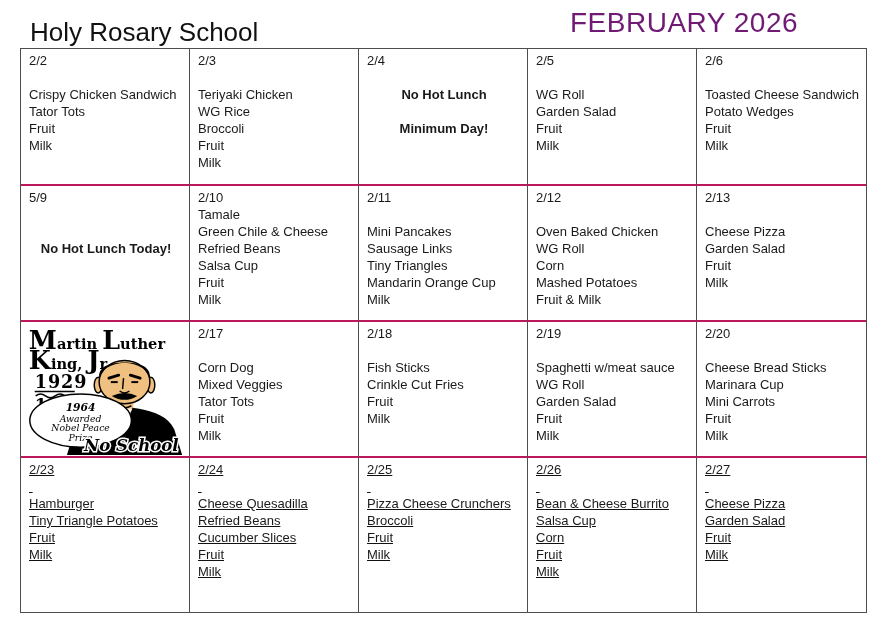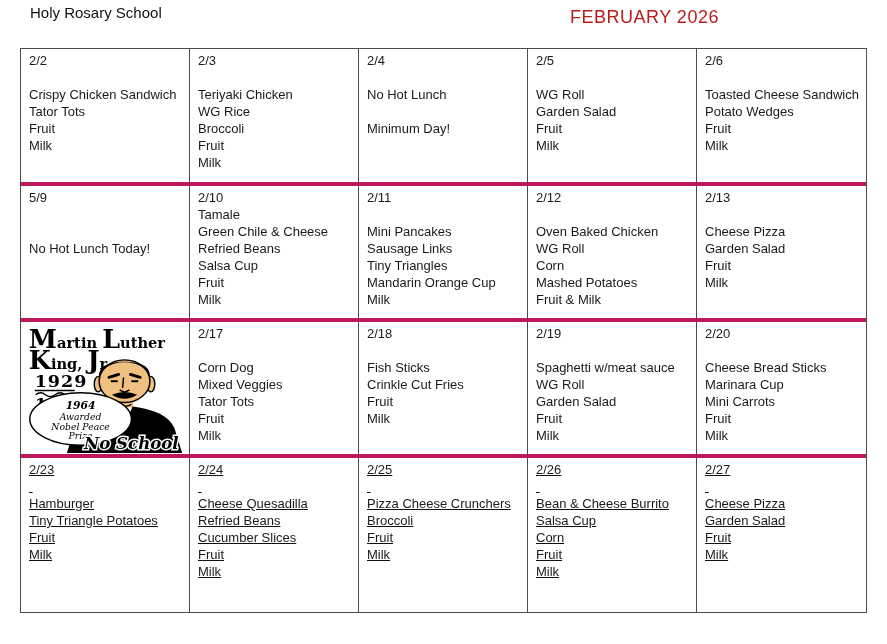--- a/index.html
+++ b/index.html
@@ -6,50 +6,50 @@
   .page{
     position:relative;
     width:887px;height:644px;
     background:#ffffff;
     font-family:"Liberation Sans",sans-serif;
     color:#111;
     overflow:hidden;
   }
   .titlebar{position:absolute;top:0;left:0;width:887px;height:48px;}
   .school-name{
-    position:absolute;left:30px;top:4px;
-    font-size:15px;font-weight:400;color:#111;white-space:nowrap;text-align:right;
+    position:absolute;left:30px;top:17px;
+    font-size:26px;font-weight:400;color:#111;white-space:nowrap;text-align:right;
   }
   .month-title{
     position:absolute;left:570px;top:7px;
-    font-size:18px;font-weight:400;color:#b91c1c;white-space:nowrap;letter-spacing:0.5px;
+    font-size:28px;font-weight:400;color:#701a75;white-space:nowrap;letter-spacing:0.5px;
   }
   .grid{
     position:absolute;left:20px;top:48px;
     width:845px;
     border:1px solid #4d4d4d;
     display:grid;
     grid-template-columns:repeat(5,1fr);
     grid-template-rows:137px 136px 136px 154px;
     background:#fff;
   }
   .cell{
     border-right:1px solid #4d4d4d;
-    border-bottom:4px solid #be185d;
+    border-bottom:2px solid #be185d;
     padding:3px 6px 0 8px;
     overflow:hidden;
     box-sizing:border-box;
   }
   .cell:nth-child(5n){border-right:none;}
   .cell:nth-child(n+16){border-bottom:none;text-decoration:underline;}
   .menu-line{
     font-size:13px;line-height:17px;min-height:17px;
     white-space:nowrap;color:#1a1a1a;
   }
-  .menu-line.bold{font-weight:400;}
+  .menu-line.bold{font-weight:700;text-align:center;}
   .date-line{color:#1a1a1a;}
   .art-cell{padding:1px;}
   .mlk-art{width:100%;height:100%;}
   .mlk-art svg{display:block;width:100%;height:100%;}
   
   .mname{font-family:"DejaVu Serif",serif;font-weight:700;font-size:15px;fill:#000;}
   .mcap{font-size:26px;}
   .myear{font-family:"DejaVu Serif",serif;font-weight:700;font-size:18px;fill:#000;letter-spacing:1px;}
   .mbadge{font-family:"DejaVu Serif",serif;font-style:italic;fill:#000;text-anchor:middle;}
   .mbadge-big{font-size:11px;font-weight:700;}

